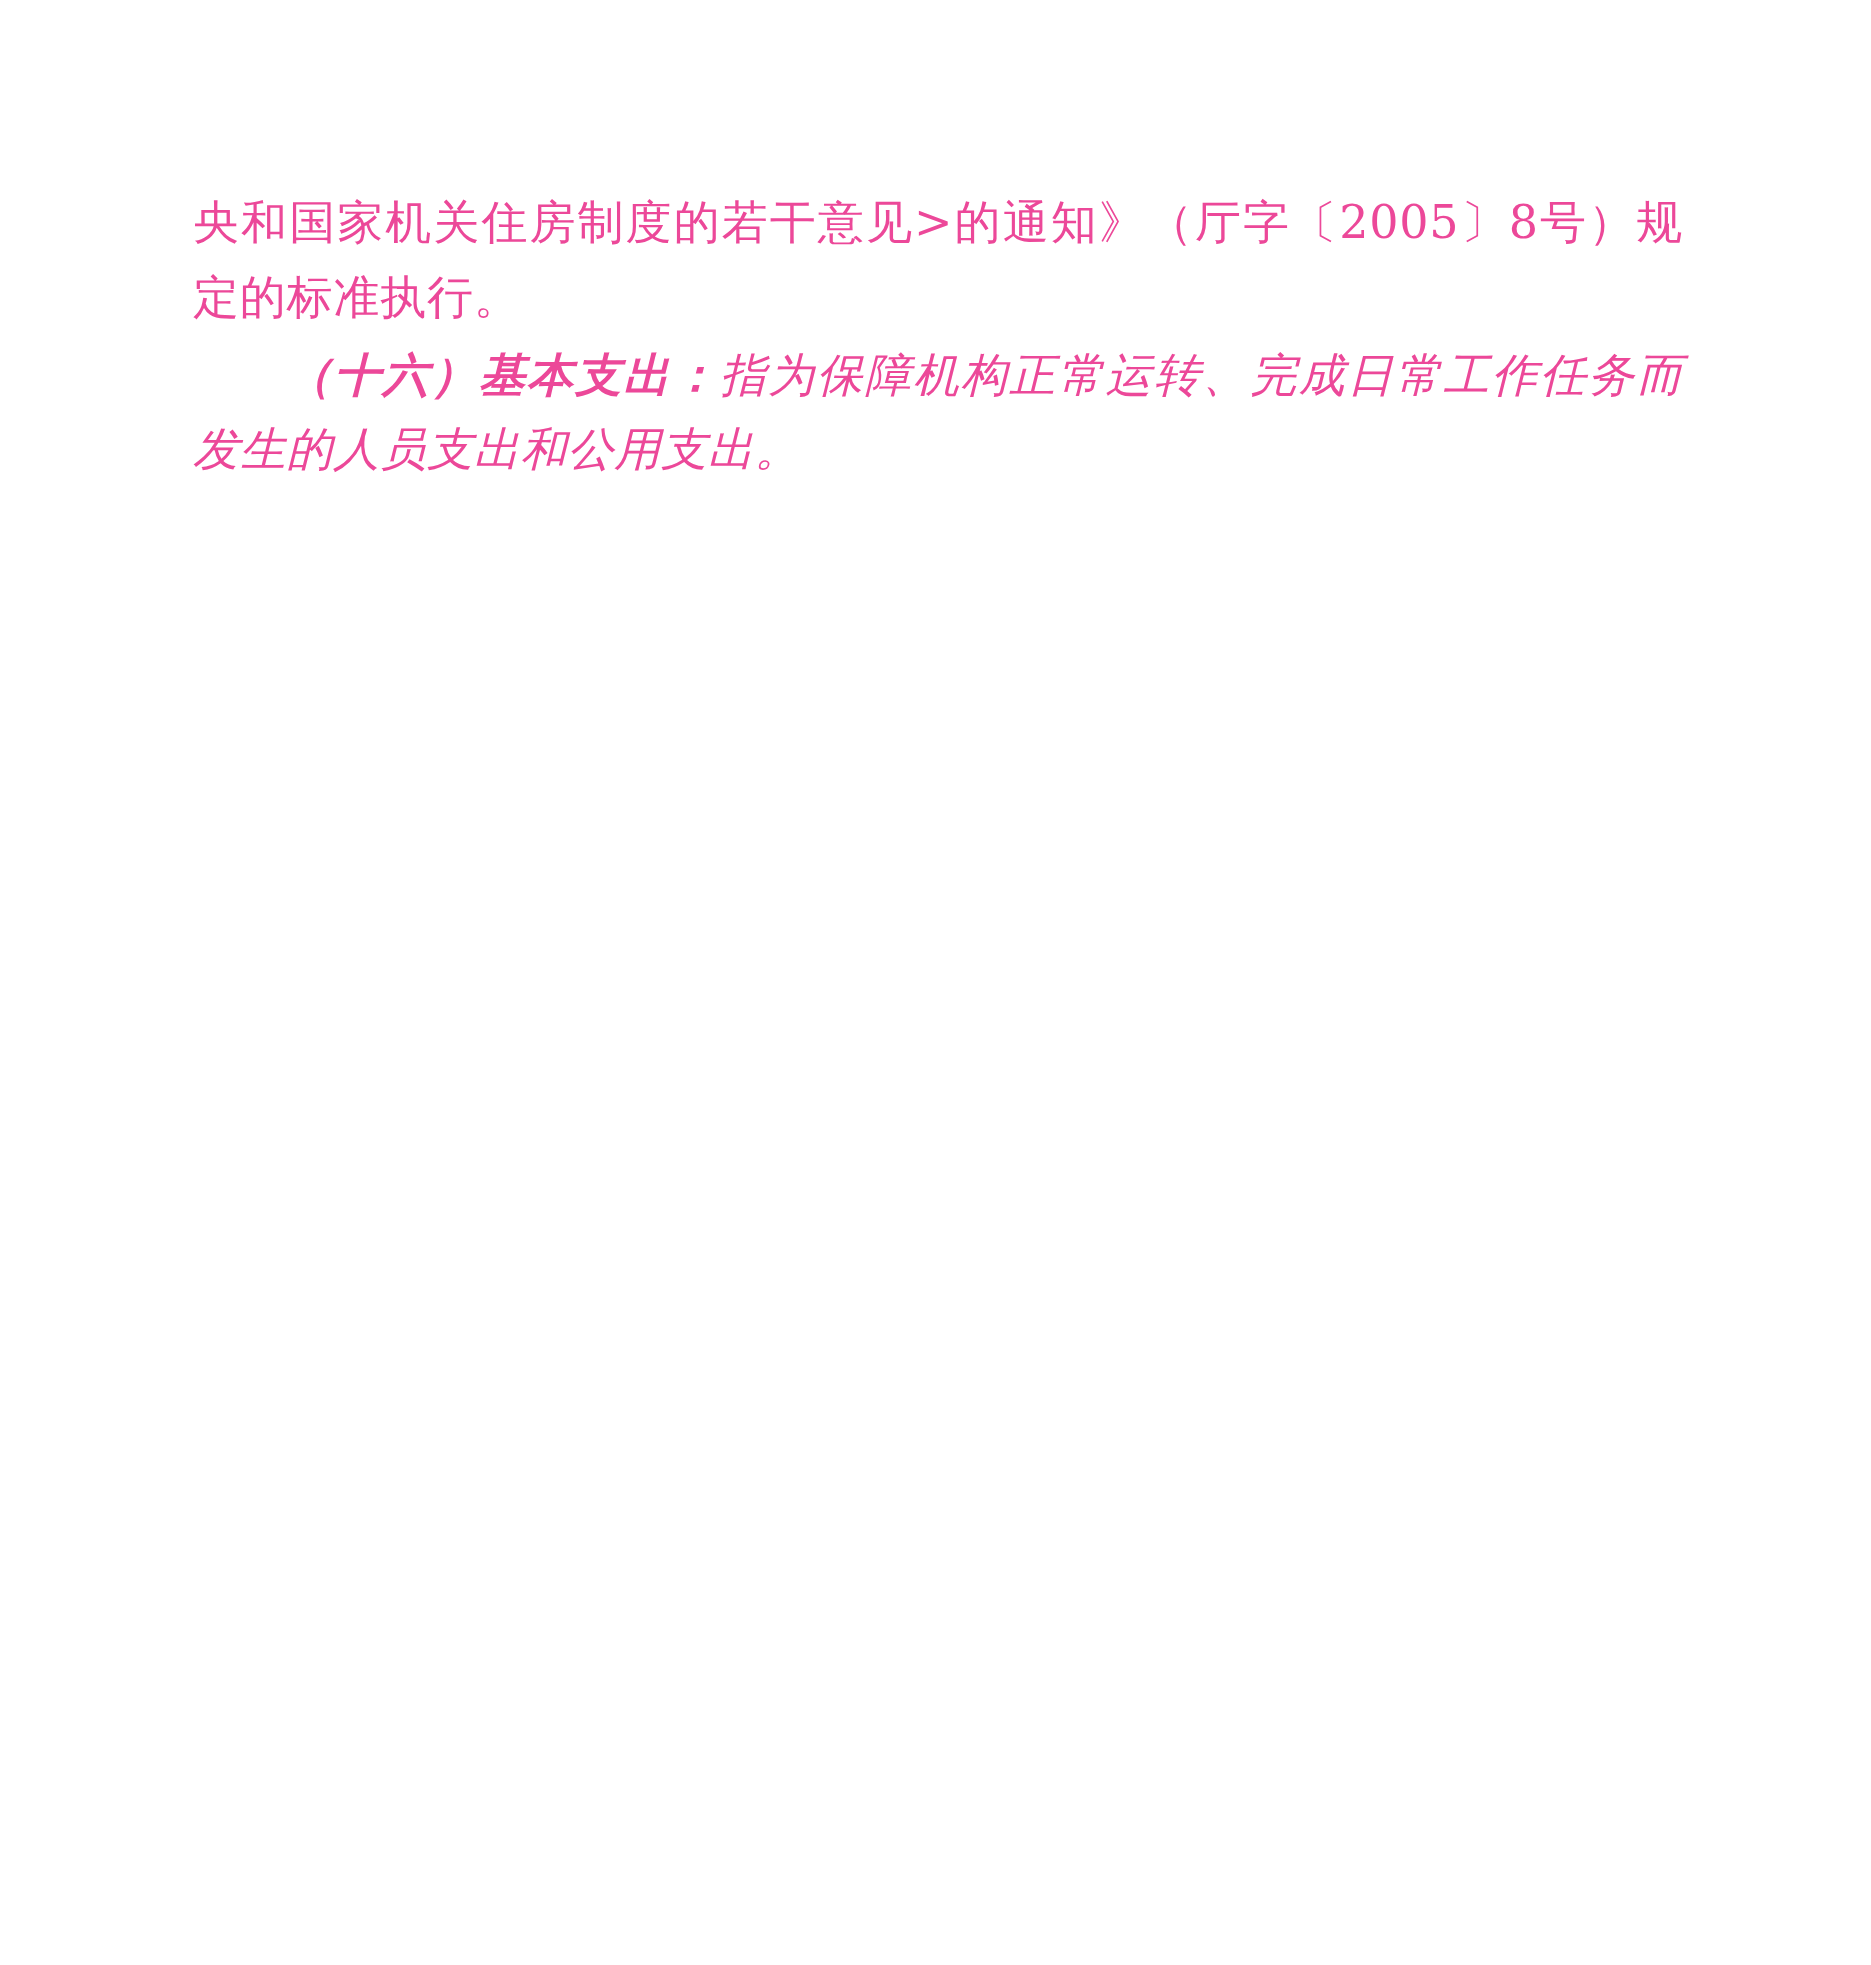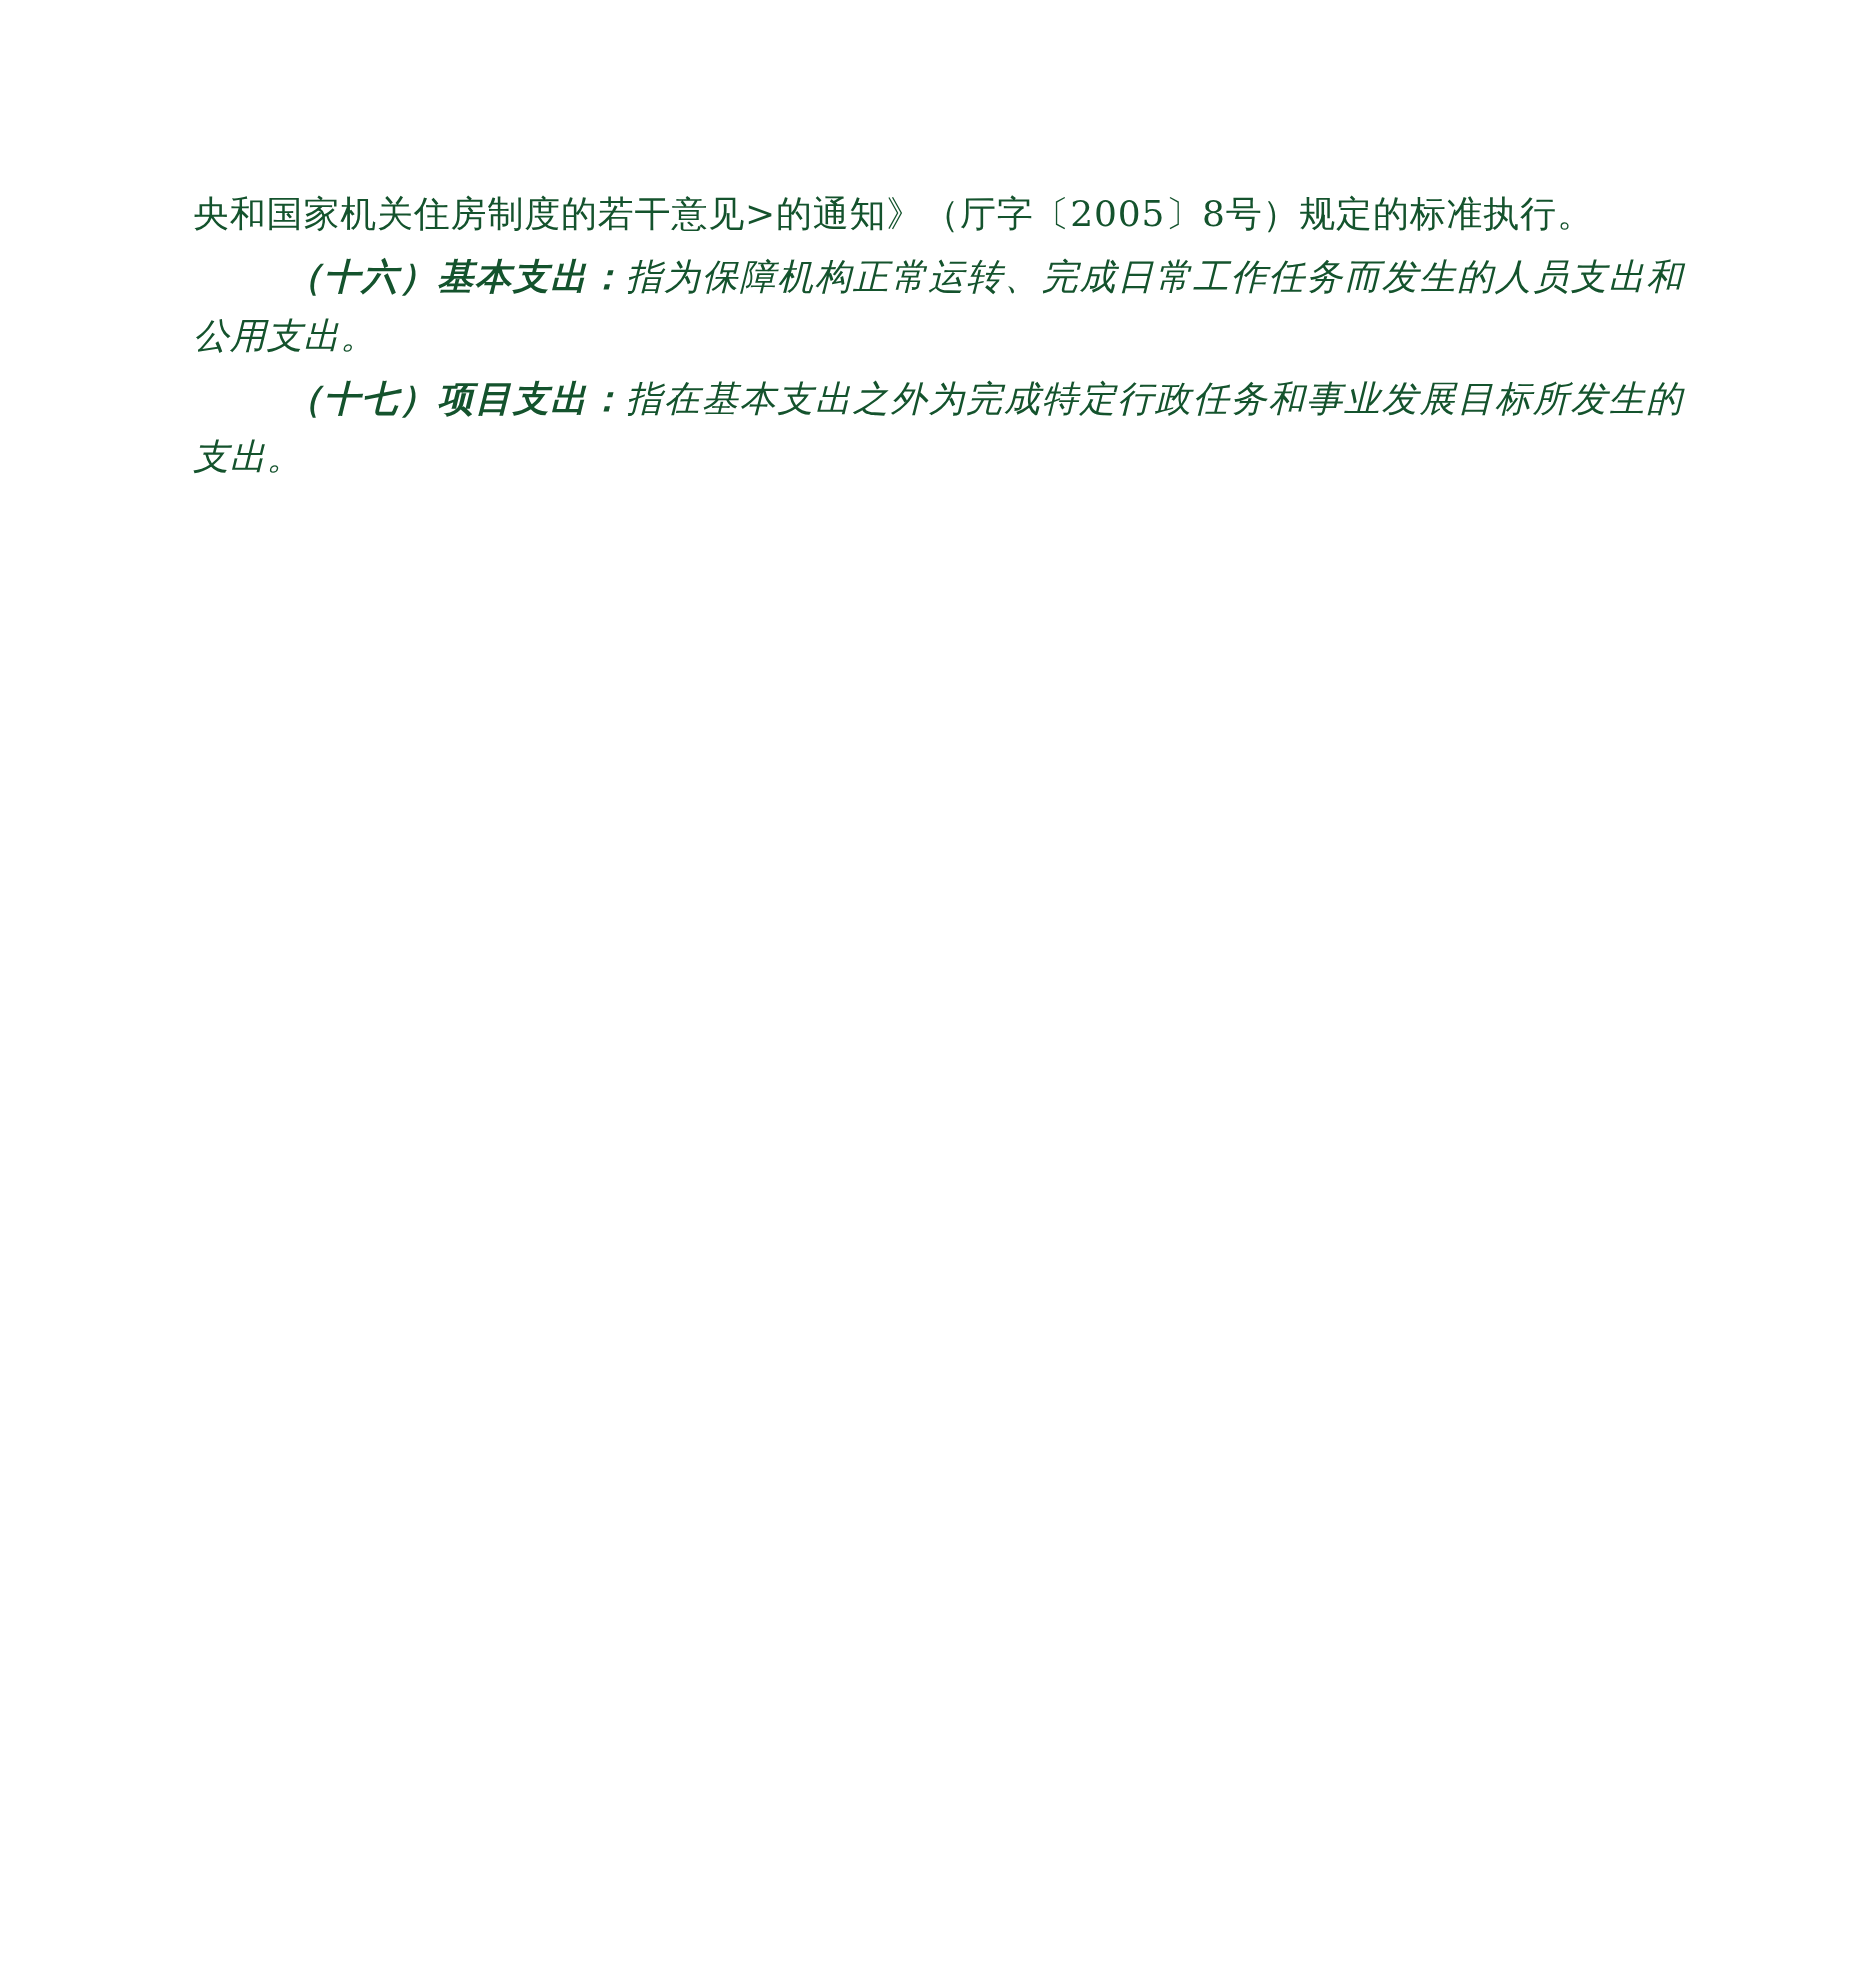--- a/index.html
+++ b/index.html
@@ -20,27 +20,27 @@
     box-sizing: border-box;
     overflow: hidden;
   }
   .content {
     position: absolute;
     left: 193px;
     top: 185px;
     width: 1490px;
   }
   .para {
-    font-size: 36px;
+    font-size: 46px;
     line-height: 1.62;
     letter-spacing: 0.8px;
     text-align: justify;
     text-justify: inter-character;
     margin: 0 0 3.9px 0;
-    color: #14532d;
+    color: #ec4899;
   }
   .para.indent {
     text-indent: 93px;
     font-style: italic;
   }
   .para .bold {
     font-weight: 700;
   }
 </style>
 </head>
@@ -51,20 +51,17 @@
   <div class="content">
 
     <p class="para">
       <span>央和国家机关住房制度的若干意见&gt;的通知》（厅字〔2005〕8号）规定的标准执行。</span>
     </p>
 
     <p class="para indent">
       <span class="bold">（十六）基本支出：</span><span>指为保障机构正常运转、完成日常工作任务而发生的人员支出和公用支出。</span>
     </p>
 
-    <p class="para indent">
-      <span class="bold">（十七）项目支出：</span><span>指在基本支出之外为完成特定行政任务和事业发展目标所发生的支出。</span>
-    </p>
 
   </div>
 
 </div>
 
 
 </body></html>

